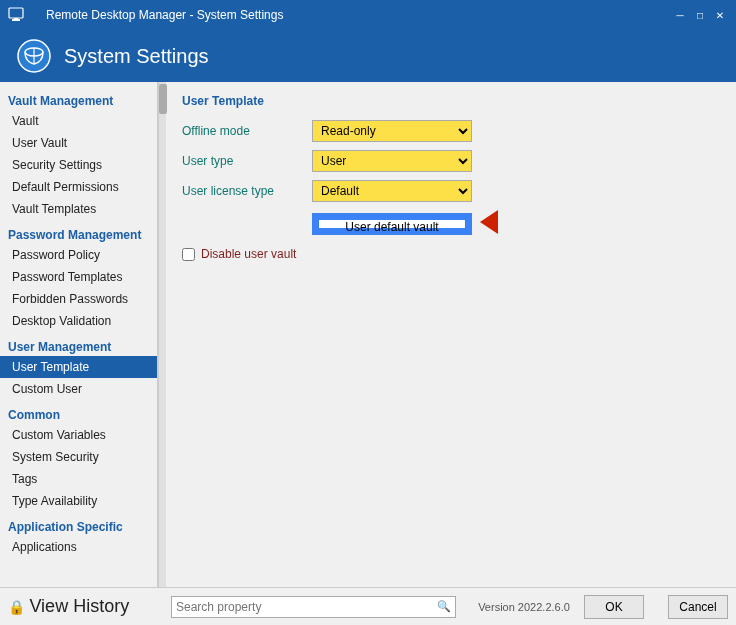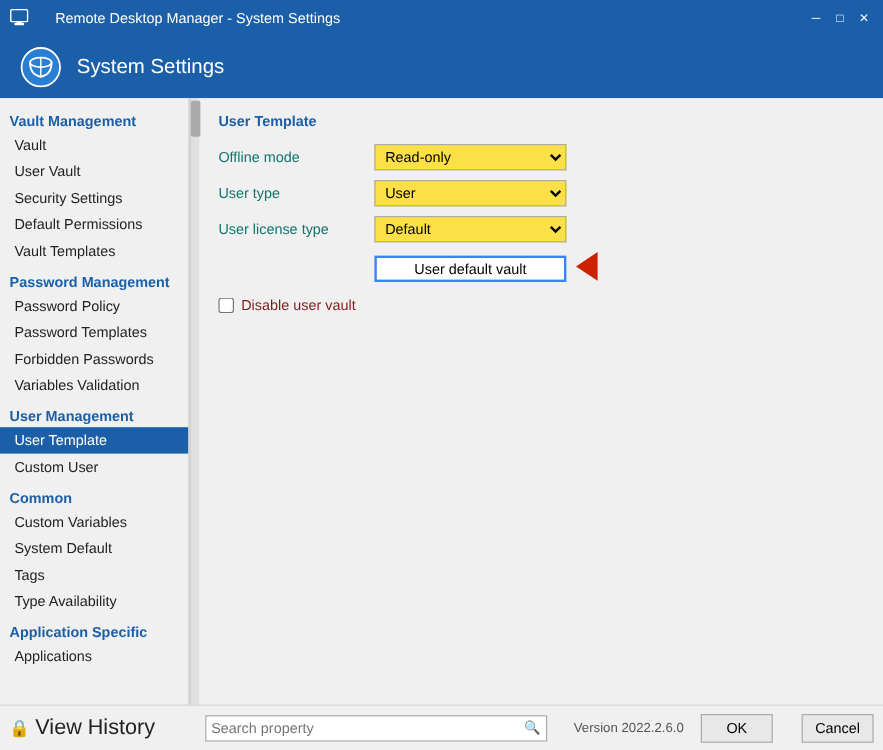--- a/index.html
+++ b/index.html
@@ -55,21 +55,21 @@
       display: flex;
       align-items: center;
       padding: 0 16px;
       gap: 12px;
     }
     .header-icon {
       width: 36px;
       height: 36px;
     }
     .header-title {
-      font-size: 17px;
+      font-size: 20px;
       font-weight: 300;
       color: white;
     }
 
     
     .main {
       display: flex;
       height: calc(625px - 30px - 52px - 38px);
       background: #f0f0f0;
     }
@@ -136,21 +136,21 @@
       border: 1px solid #aaa;
       background: #fde047;
       padding: 0 4px;
       appearance: auto;
     }
     .btn-user-vault {
       width: 160px;
       height: 22px;
       font-size: 12px;
       background: white;
-      border: 2px solid #3b82f6;
+      border: 7px solid #3b82f6;
       cursor: pointer;
       text-align: center;
     }
 
     .checkbox-row {
       display: flex;
       align-items: center;
       margin-top: 10px;
       gap: 6px;
     }
@@ -299,29 +299,29 @@
       <div class="sidebar-item">Vault</div>
       <div class="sidebar-item">User Vault</div>
       <div class="sidebar-item">Security Settings</div>
       <div class="sidebar-item">Default Permissions</div>
       <div class="sidebar-item">Vault Templates</div>
 
       <span class="sidebar-section-label">Password Management</span>
       <div class="sidebar-item">Password Policy</div>
       <div class="sidebar-item">Password Templates</div>
       <div class="sidebar-item">Forbidden Passwords</div>
-      <div class="sidebar-item">Variables Validation</div>
+      <div class="sidebar-item">Desktop Validation</div>
 
       <span class="sidebar-section-label">User Management</span>
       <div class="sidebar-item active">User Template</div>
       <div class="sidebar-item">Custom User</div>
 
       <span class="sidebar-section-label">Common</span>
       <div class="sidebar-item">Custom Variables</div>
-      <div class="sidebar-item">System Default</div>
+      <div class="sidebar-item">System Security</div>
       <div class="sidebar-item">Tags</div>
       <div class="sidebar-item">Type Availability</div>
 
       <span class="sidebar-section-label">Application Specific</span>
       <div class="sidebar-item">Applications</div>
     </div>
     <div class="scrollbar-track">
       <div class="scrollbar-thumb"></div>
     </div>
   </div>

